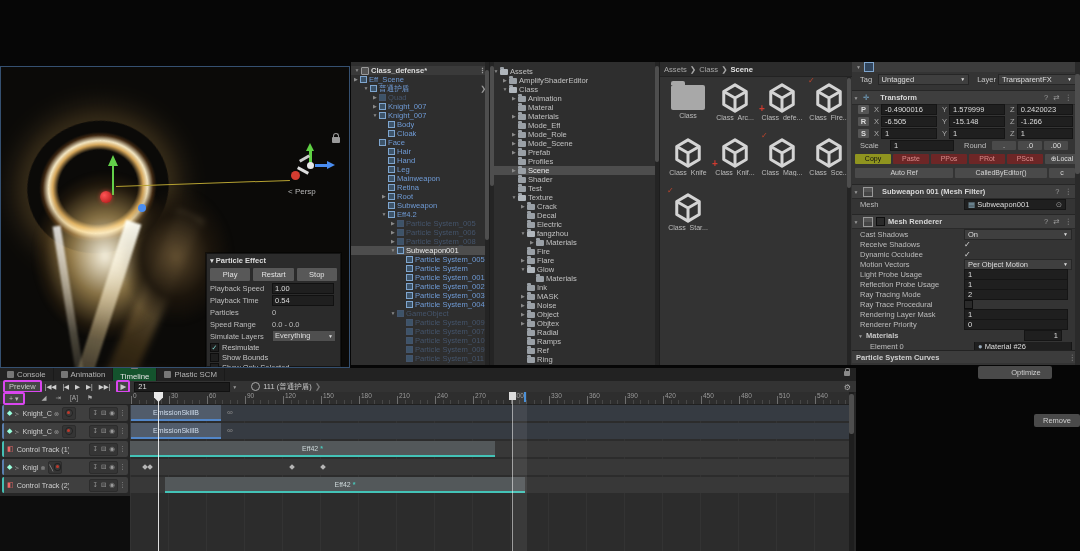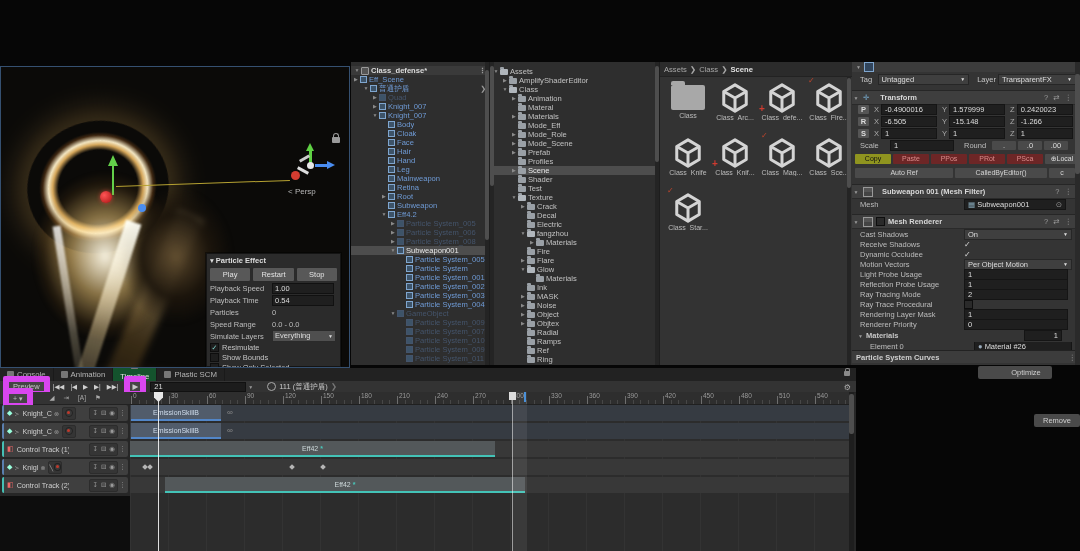--- a/index.html
+++ b/index.html
@@ -103,21 +103,21 @@
   .psr{width:11px;height:9px;background:#555;color:#ddd;text-align:center;line-height:9px;border-radius:1px;margin-left:6px;flex:none;font-weight:bold;}
   #curvesbar{position:absolute;left:0;top:288px;width:228px;height:13px;background:#3c3c3c;border-top:1px solid #222;display:flex;align-items:center;font-weight:bold;color:#d0d0d0;padding-left:4px;box-sizing:border-box;}
   .optbtn{position:absolute;height:13px;background:#4a4a4a;color:#cfcfcf;font-size:7.5px;text-align:center;line-height:13px;border-radius:2px;}
   
   #timeline{position:absolute;left:0;top:368px;width:856px;height:183px;background:#262626;}
   #ttabs{position:absolute;left:0;top:0;width:856px;height:13px;background:#222;display:flex;align-items:stretch;font-size:7.8px;color:#b5b5b5;}
   .ttab{display:flex;align-items:center;gap:3px;padding:0 7px;border-right:1px solid #1a1a1a;}
   .ttab.active{background:#14532d;color:#e2e2e2;flex-direction:column;}
   .ttab .ticon-sq{width:7px;height:7px;background:#777;border-radius:1px;display:inline-block;}
   #ttoolbar{position:absolute;left:0;top:13px;width:856px;height:11px;background:#333;border-bottom:1px solid #222;display:flex;align-items:center;font-size:7.5px;color:#c8c8c8;}
-  .tb-btn{background:#454545;border:6px solid #d946ef;border-radius:2px;padding:0 4px;height:9px;line-height:9px;margin-left:3px;}
+  .tb-btn{background:#454545;border:2px solid #d946ef;border-radius:2px;padding:0 4px;height:9px;line-height:9px;margin-left:3px;}
   .tp{color:#cfcfcf;font-size:6.5px;padding:0 3px;}
   #framefield{background:#1c1c1c;border:1px solid #111;width:88px;height:8px;line-height:8px;padding:0 3px;color:#ddd;margin-left:4px;}
   #tl-left{position:absolute;left:0;top:24px;width:130px;height:104px;background:#262626;}
   #tl-left-black{position:absolute;left:0;top:128px;width:130px;height:55px;background:#0d0d0d;}
   #addrow{position:absolute;left:0;top:0;width:130px;height:12px;background:#333;border-bottom:1px solid #222;display:flex;align-items:center;color:#bbb;font-size:7px;}
   #addrow span{margin-left:8px;}
   .trackhead{position:absolute;left:2px;width:126px;height:16px;background:#3f3f3f;border-radius:2px;display:flex;align-items:center;font-size:7.2px;color:#cfcfcf;}
   .trackhead .strip{position:absolute;left:0;top:0;bottom:0;width:2px;border-radius:2px 0 0 2px;}
   .trackhead.anim .strip{background:#5a7fae;}
   .trackhead.control .strip{background:#45c0b5;}
@@ -271,21 +271,21 @@
       <div class="trow prefab" style="padding-left: 29px;">
         <span class="arrow"></span>
         <span class="ticon cube"></span>
         <span class="tlabel">Body</span>
       </div>
       <div class="trow prefab" style="padding-left: 29px;">
         <span class="arrow"></span>
         <span class="ticon cube"></span>
         <span class="tlabel">Cloak</span>
       </div>
-      <div class="trow prefab" style="padding-left: 29px;">
+      <div class="trow prefab" style="padding-left: 20px;">
         <span class="arrow"></span>
         <span class="ticon cube"></span>
         <span class="tlabel">Face</span>
       </div>
       <div class="trow prefab" style="padding-left: 29px;">
         <span class="arrow"></span>
         <span class="ticon cube"></span>
         <span class="tlabel">Hair</span>
       </div>
       <div class="trow prefab" style="padding-left: 29px;">

